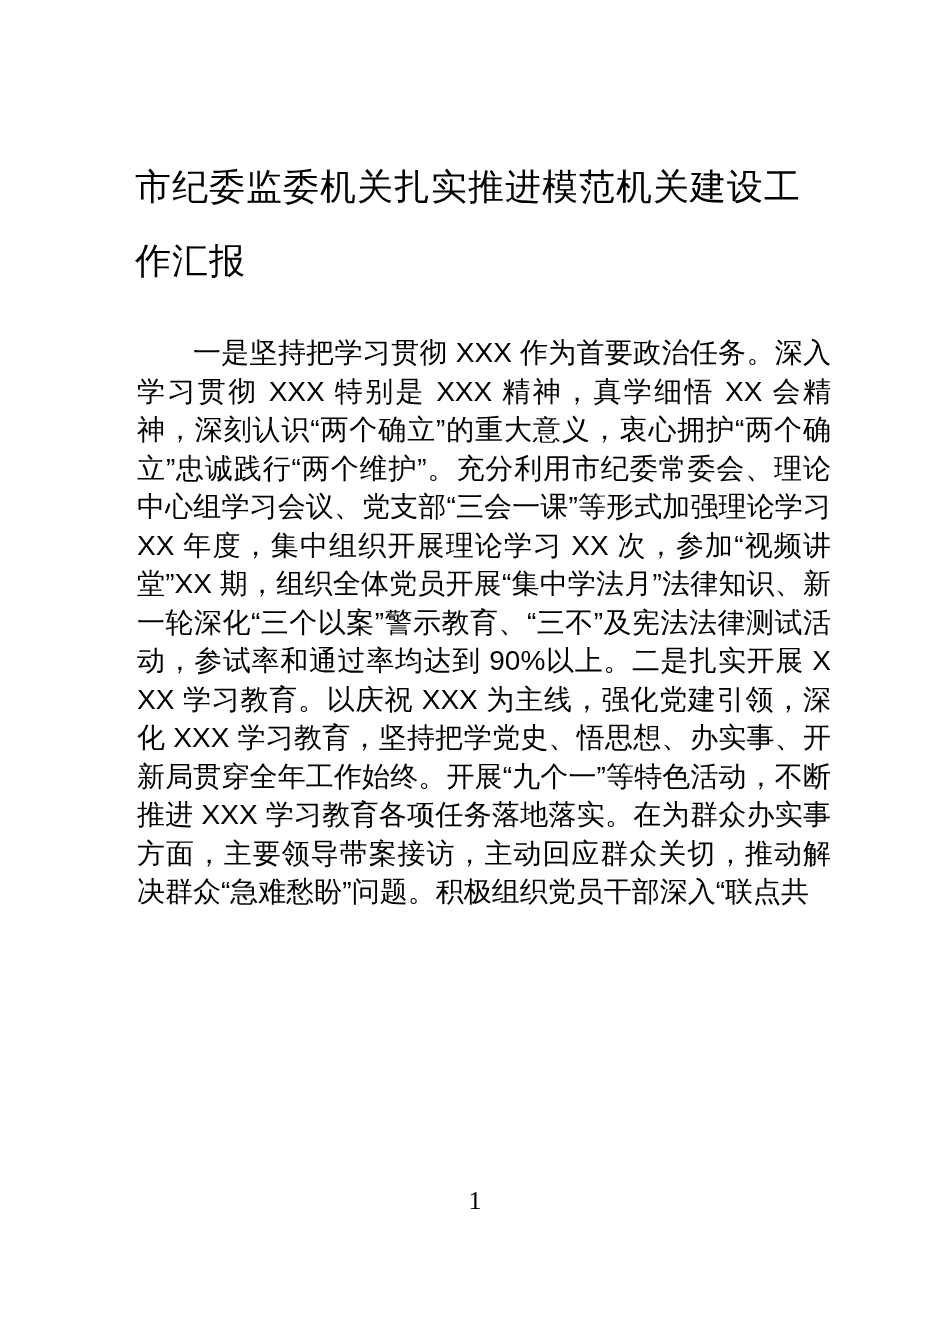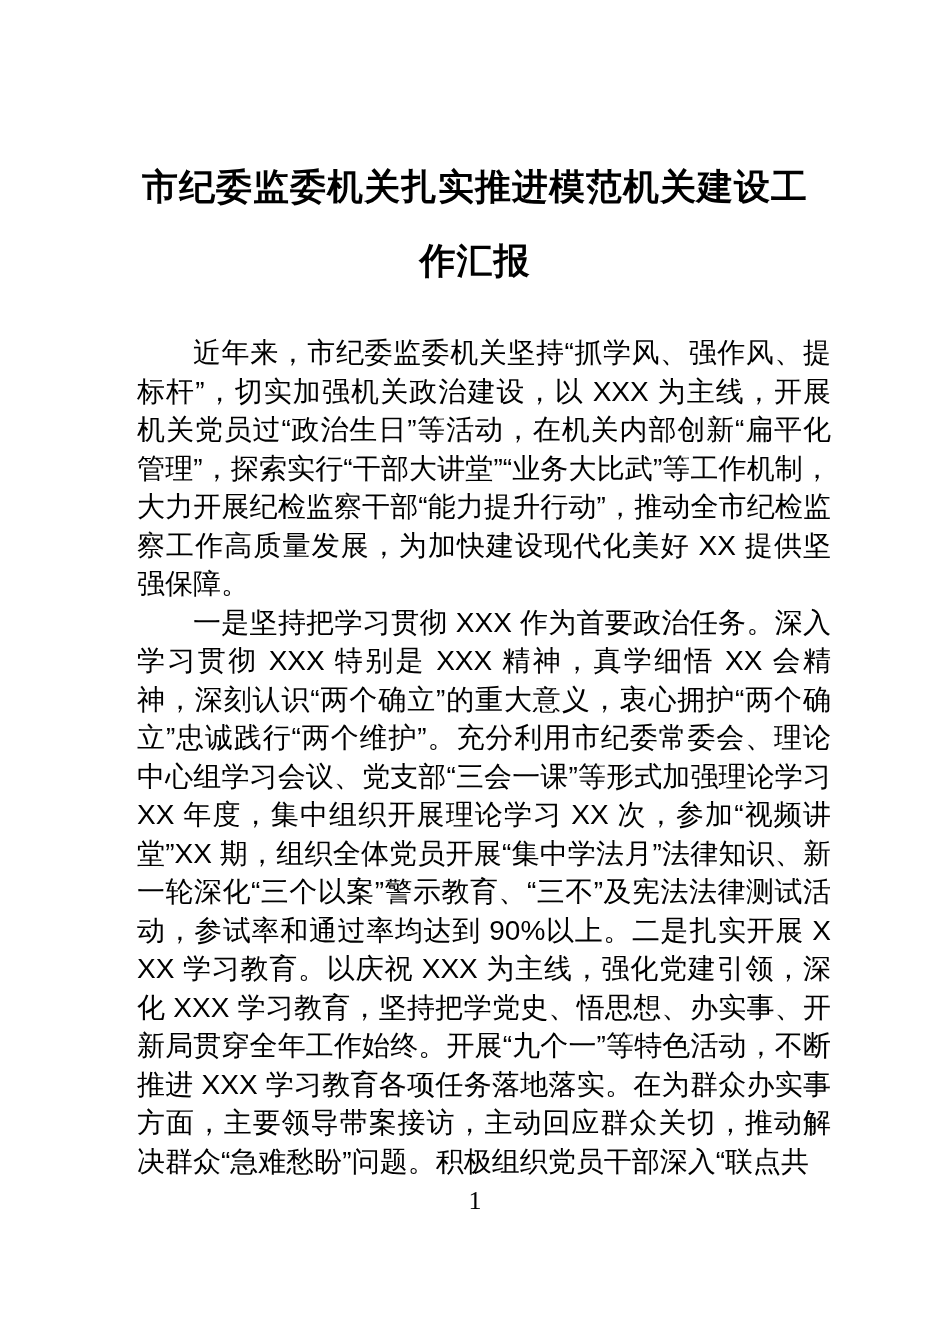--- a/index.html
+++ b/index.html
@@ -16,22 +16,22 @@
     background: #ffffff;
     color: #000000;
     overflow: hidden;
     font-family: "Liberation Sans", sans-serif;
   }
   .doc-title {
     width: 680px;
     margin: 150px auto 0 auto;
     font-size: 36px;
     line-height: 74px;
-    font-weight: bold;
-    text-align: center;
+    font-weight: normal;
+    text-align: left;
     letter-spacing: 1px;
   }
   .content {
     width: 694px;
     margin-left: 137px;
     margin-top: 36px;
   }
   .content p {
     margin: 0;
     padding: 0;
@@ -53,19 +53,18 @@
   }
 </style>
 </head>
 <body>
 
 <div class="page">
 
   <h1 class="doc-title">市纪委监委机关扎实推进模范机关建设工作汇报</h1>
 
   <div class="content">
-    <p>近年来，市纪委监委机关坚持“抓学风、强作风、提标杆”，切实加强机关政治建设，以 XXX 为主线，开展机关党员过“政治生日”等活动，在机关内部创新“扁平化管理”，探索实行“干部大讲堂”“业务大比武”等工作机制，大力开展纪检监察干部“能力提升行动”，推动全市纪检监察工作高质量发展，为加快建设现代化美好 XX 提供坚强保障。</p>
     <p>一是坚持把学习贯彻 XXX 作为首要政治任务。深入学习贯彻 XXX 特别是 XXX 精神，真学细悟 XX 会精神，深刻认识“两个确立”的重大意义，衷心拥护“两个确立”忠诚践行“两个维护”。充分利用市纪委常委会、理论中心组学习会议、党支部“三会一课”等形式加强理论学习 XX 年度，集中组织开展理论学习 XX 次，参加“视频讲堂”XX 期，组织全体党员开展“集中学法月”法律知识、新一轮深化“三个以案”警示教育、“三不”及宪法法律测试活动，参试率和通过率均达到 90%以上。二是扎实开展 XXX 学习教育。以庆祝 XXX 为主线，强化党建引领，深化 XXX 学习教育，坚持把学党史、悟思想、办实事、开新局贯穿全年工作始终。开展“九个一”等特色活动，不断推进 XXX 学习教育各项任务落地落实。在为群众办实事方面，主要领导带案接访，主动回应群众关切，推动解决群众“急难愁盼”问题。积极组织党员干部深入“联点共</p>
   </div>
 
   <div class="page-number">1</div>
 
 </div>
 
 </body></html>

